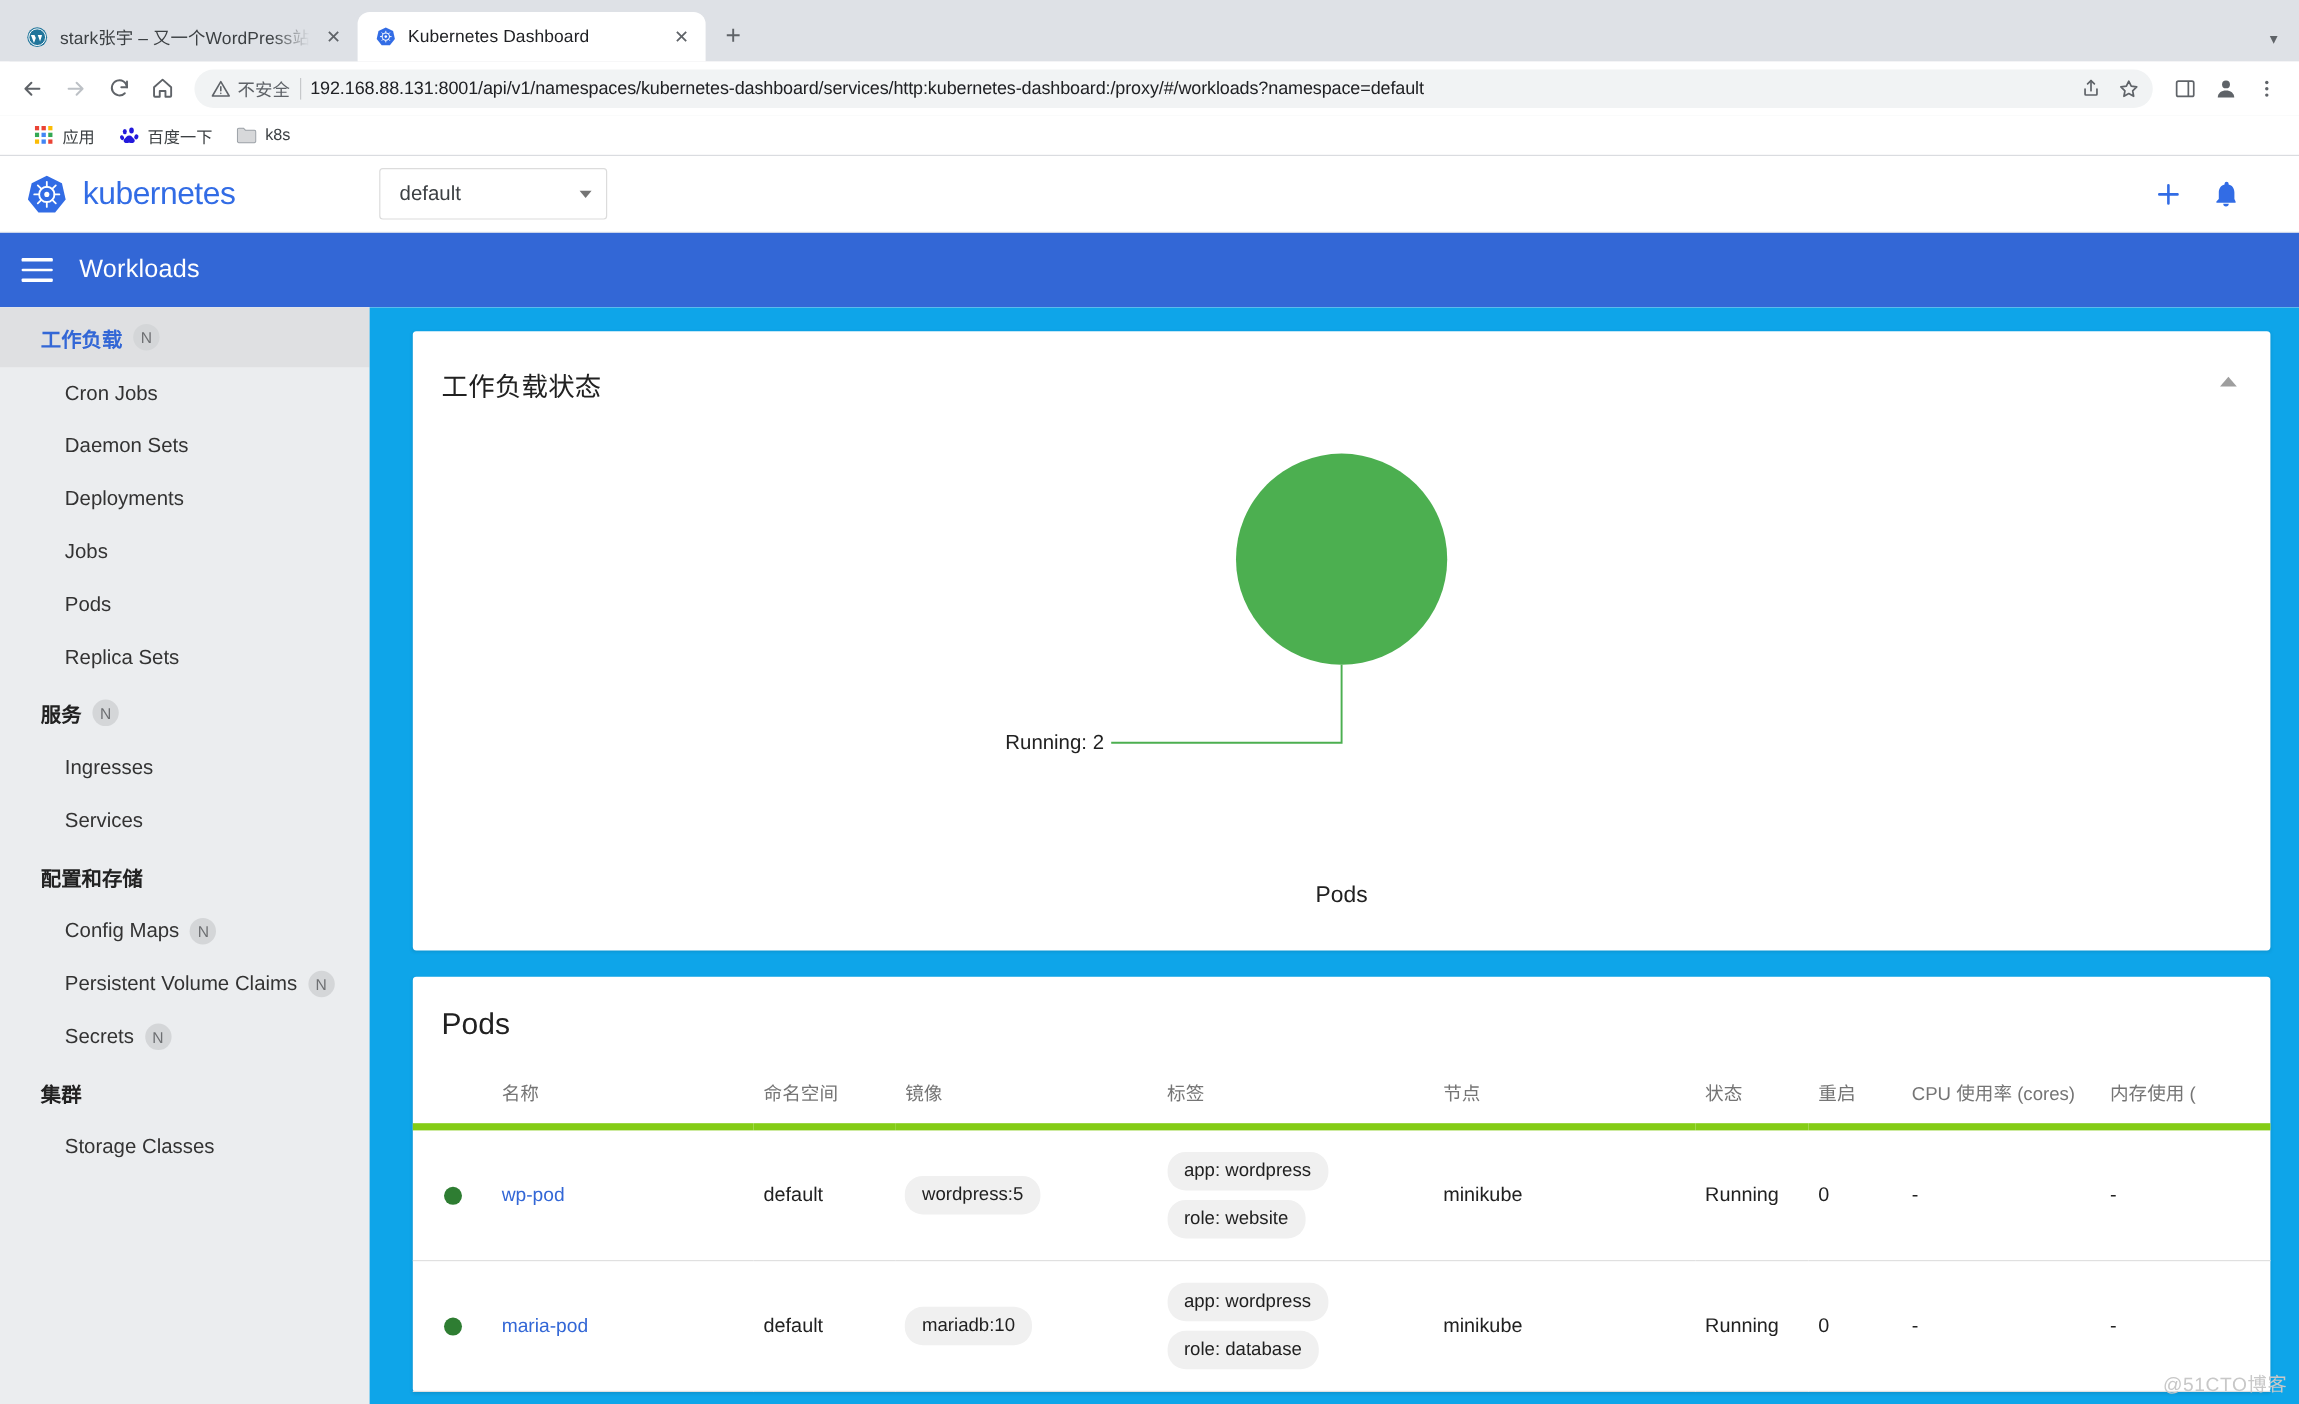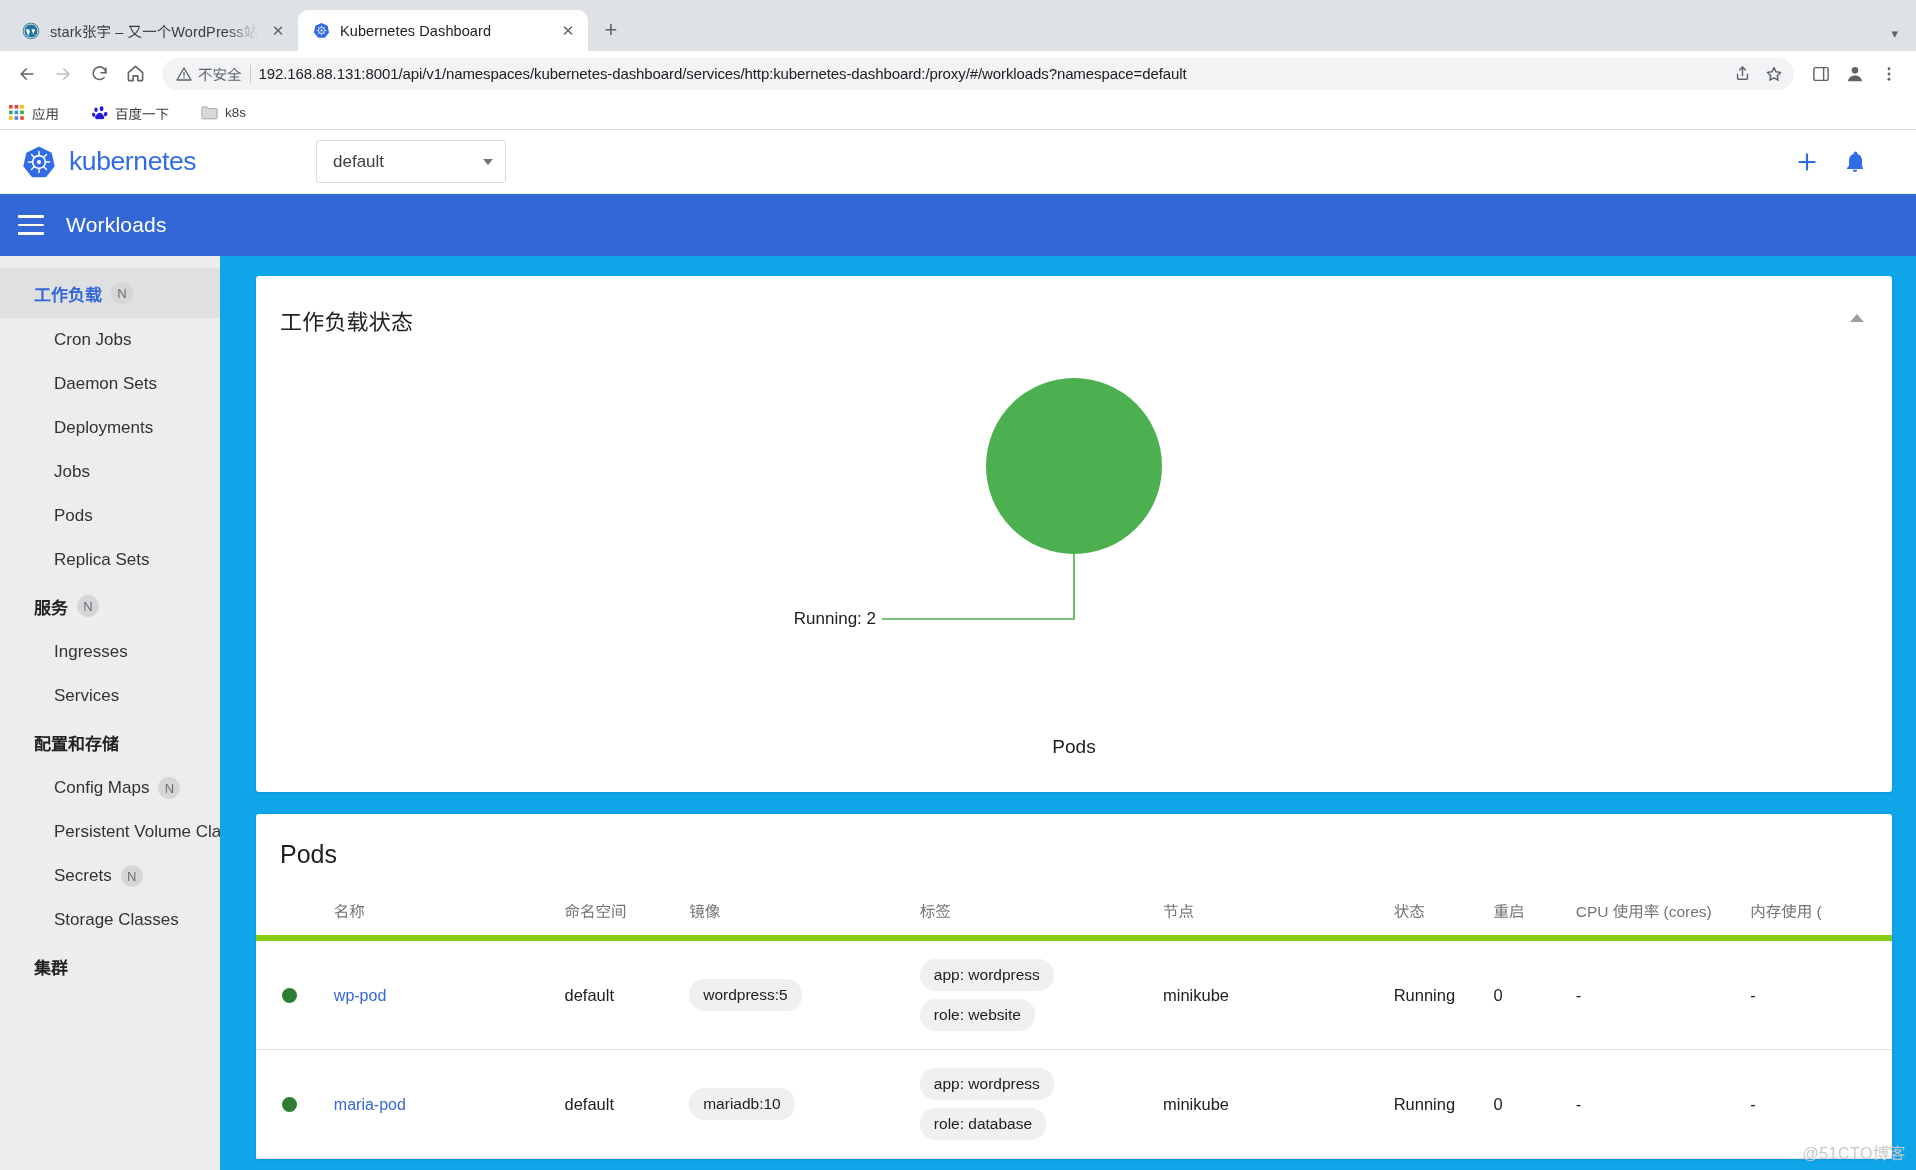--- a/index.html
+++ b/index.html
@@ -62,21 +62,21 @@
   }
   .not-secure { display:flex; align-items:center; gap:6px; color:#5f6368; font-size: 14.5px; flex:none; }
   .vdiv { width:1px; height:18px; background:#c6c8ca; flex:none; }
   .url { flex:1; white-space:nowrap; overflow:hidden; font-size:15px; letter-spacing:-0.1px; color:#202124; }
   .omni-icons { display:flex; align-items:center; gap: 4px; flex:none; }
   .omni-ic { width:28px;height:28px;border-radius:50%;display:flex;align-items:center;justify-content:center;color:#5f6368; }
   .avatar-btn { width:30px;height:30px;border-radius:50%;display:flex;align-items:center;justify-content:center;color:#5f6368; }
 
   .bookmarks {
     height: 34px; background:#ffffff; display:flex; align-items:center;
-    padding: 0 0; gap: 16px; border-bottom: 1px solid #dadce0; flex:none;
+    padding: 0 20px; gap: 4px; border-bottom: 1px solid #dadce0; flex:none;
   }
   .bm { display:flex; align-items:center; gap:7px; padding: 4px 8px; border-radius: 4px;
         font-size: 13.5px; color:#3c4043; white-space:nowrap; }
   .bm-ic { width:17px;height:17px;flex:none;display:flex;align-items:center;justify-content:center; }
 
   
   .page { flex:1; background:#fafafa; display:flex; flex-direction:column; overflow:hidden; position:relative; }
 
   .k8s-header {
     height: 64px; background:#ffffff; display:flex; align-items:center;
@@ -107,21 +107,21 @@
     height: 62px; background:#3367d6; display:flex; align-items:center;
     padding: 0 0 0 18px; gap: 22px; flex:none;
   }
   .hamburger { width:26px; height:20px; display:flex; flex-direction:column; justify-content:space-between; flex:none; }
   .hamburger span { display:block; height:2.6px; background:#fff; border-radius:1px; }
   .title-text { color:#fff; font-size:21px; font-weight:500; letter-spacing:.2px; }
 
   .body-row { flex:1; display:flex; min-height:0; overflow:hidden; }
 
   
-  .sidebar { width: 220px; background:#ebedef; flex:none; padding-top: 12px; overflow:hidden; }
+  .sidebar { width: 308px; background:#ebedef; flex:none; overflow:hidden; }
   .nav-item {
     height: 44px; display:flex; align-items:center; gap: 9px;
     padding-left: 54px; font-size: 17px; color:#333; white-space:nowrap;
   }
   .nav-item.section { padding-left: 34px; font-weight:700; font-size:17px; color:#222; height: 48px; }
   .nav-item.active { background:#dfe0e2; color:#3367d6; font-weight:700; padding-left:34px; height:50px; }
   .n-badge {
     width: 22px;height:22px;border-radius:50%;background:#d4d6d8;color:#6d6f72;
     font-size:13px; display:flex;align-items:center;justify-content:center; flex:none; font-weight:400;
   }
@@ -412,25 +412,25 @@
           <span class="n-badge">N</span>
         </div>
         <div class="nav-item">
           <span>Persistent Volume Claims</span>
           <span class="n-badge">N</span>
         </div>
         <div class="nav-item">
           <span>Secrets</span>
           <span class="n-badge">N</span>
         </div>
-        <div class="nav-item">
-          <span>Storage Classes</span>
-        </div>
         <div class="nav-item section">
           <span>集群</span>
+        </div>
+        <div class="nav-item">
+          <span>Storage Classes</span>
         </div>
       </div>
 
       <div class="content">
 
         <div class="card">
           <div class="card-head">
             <div class="card-title">工作负载状态</div>
             <div class="collapse-caret"></div>
           </div>

